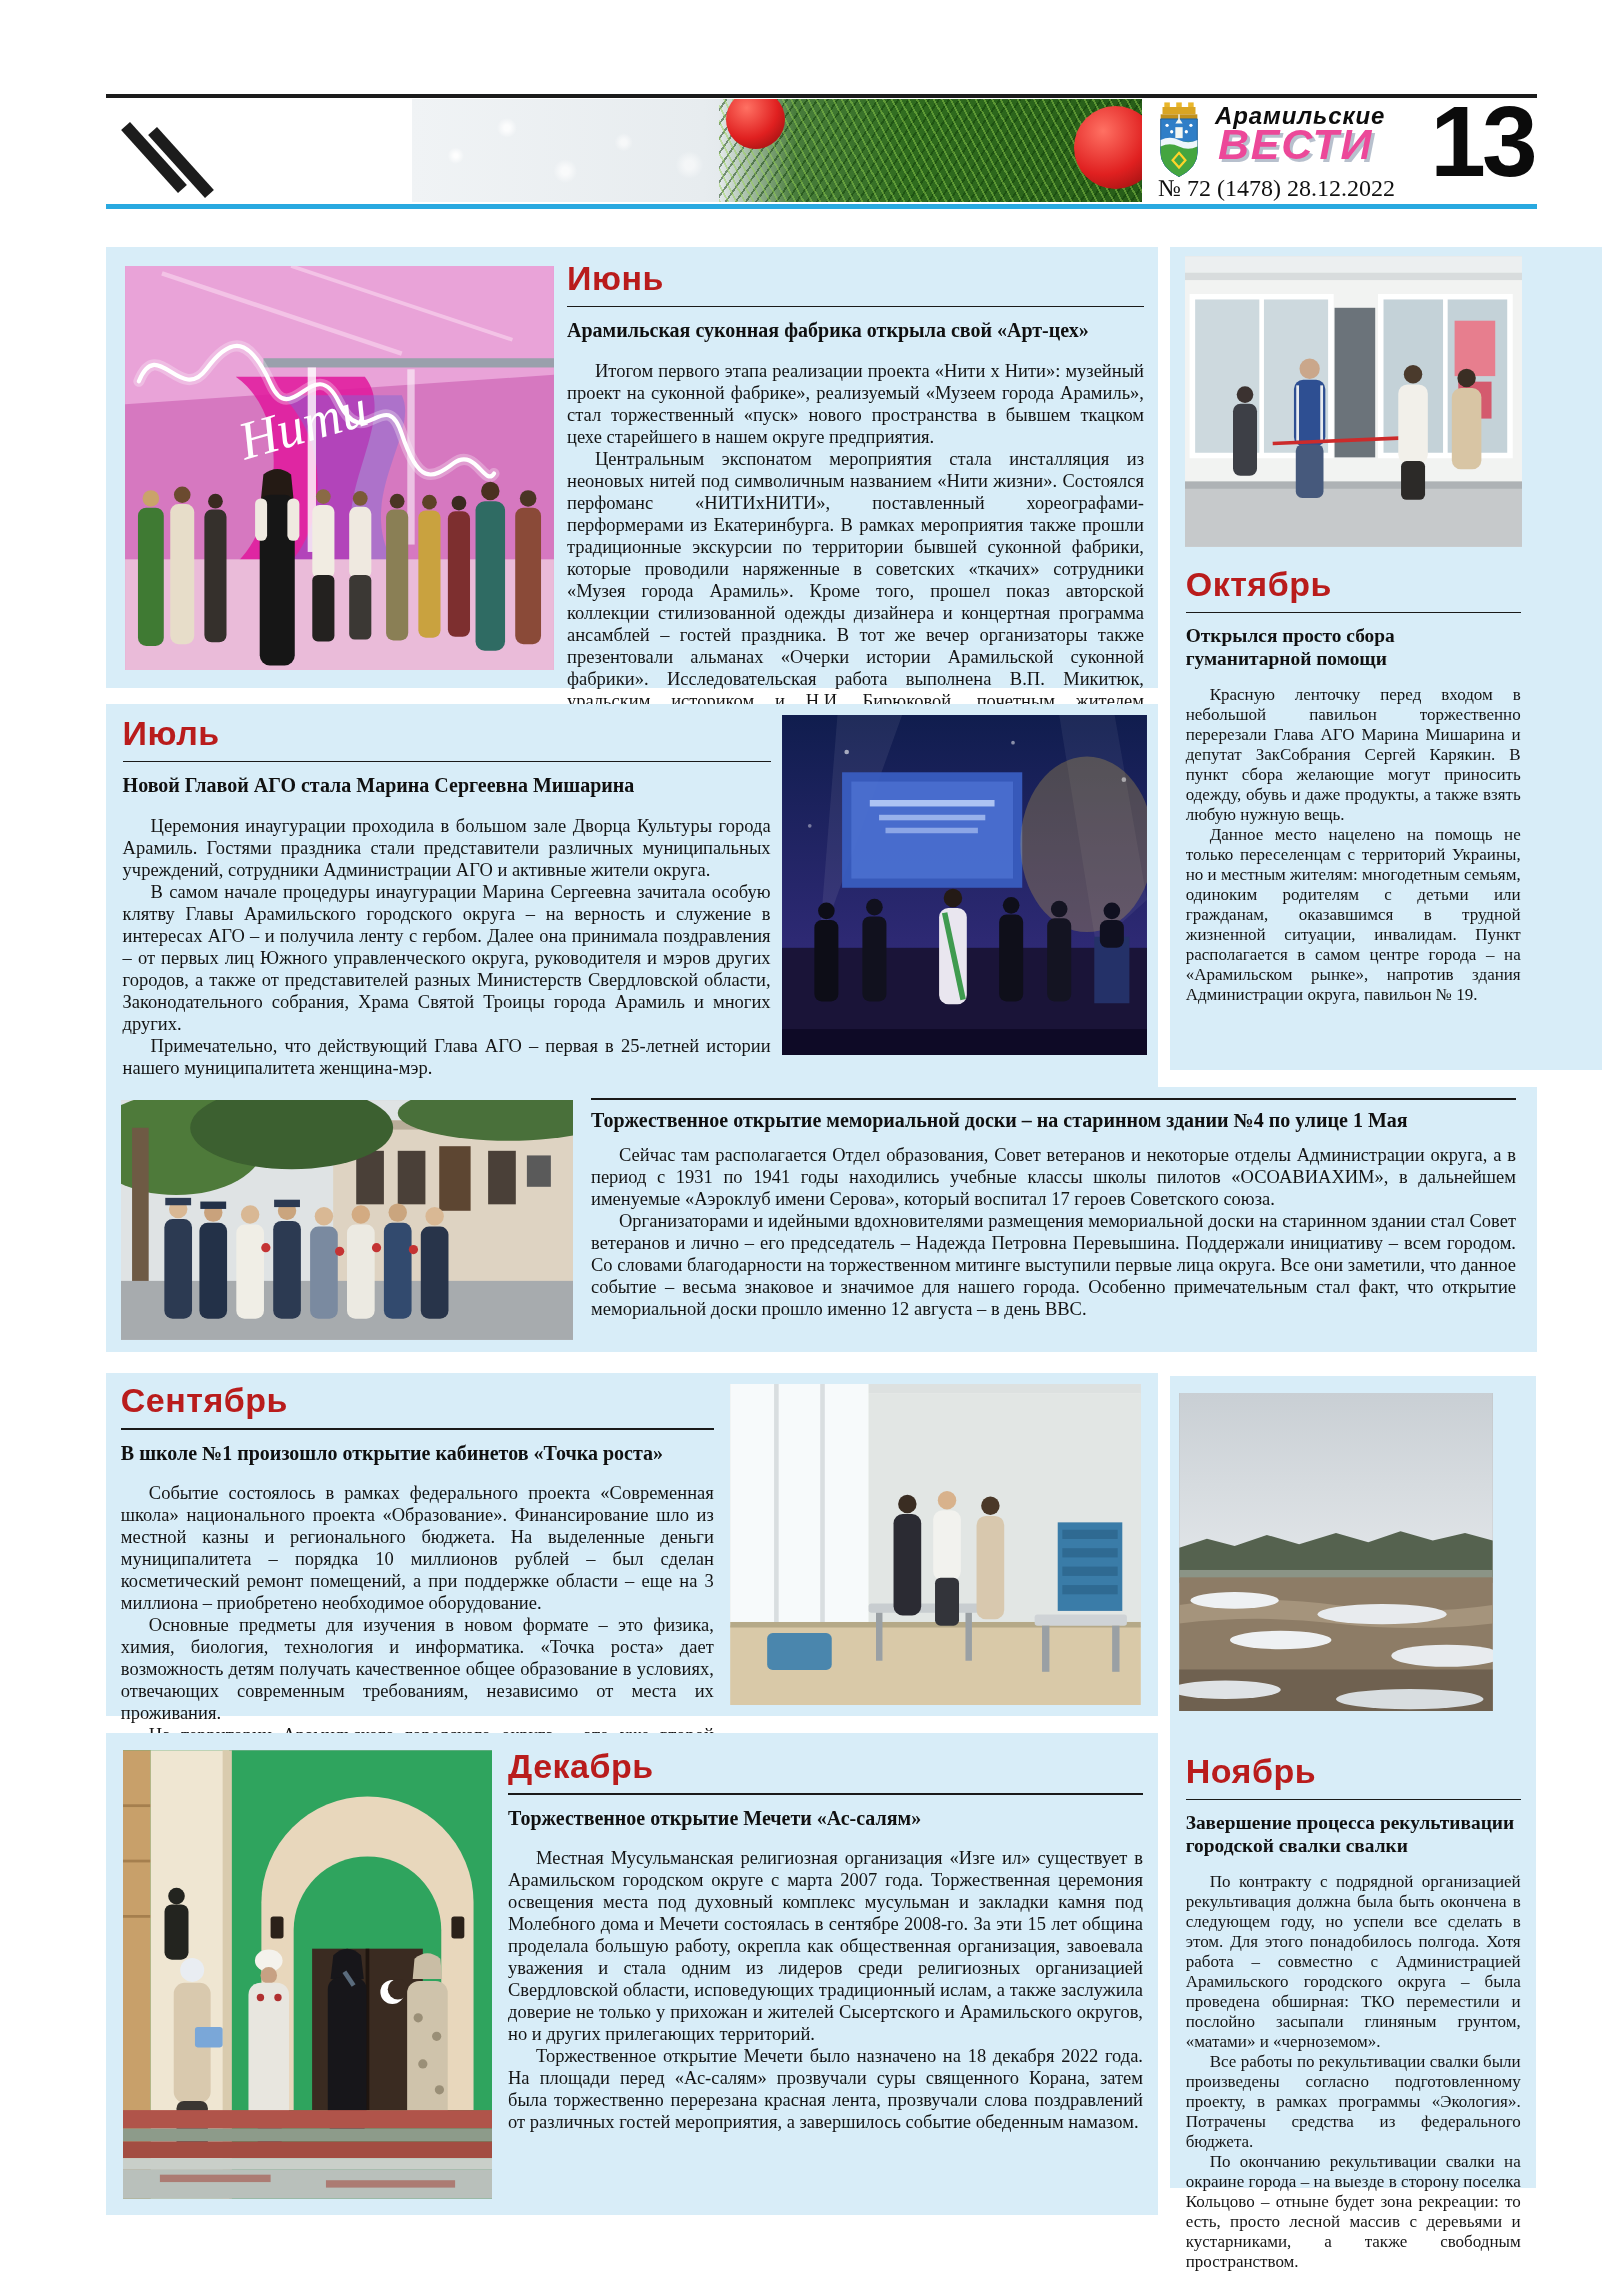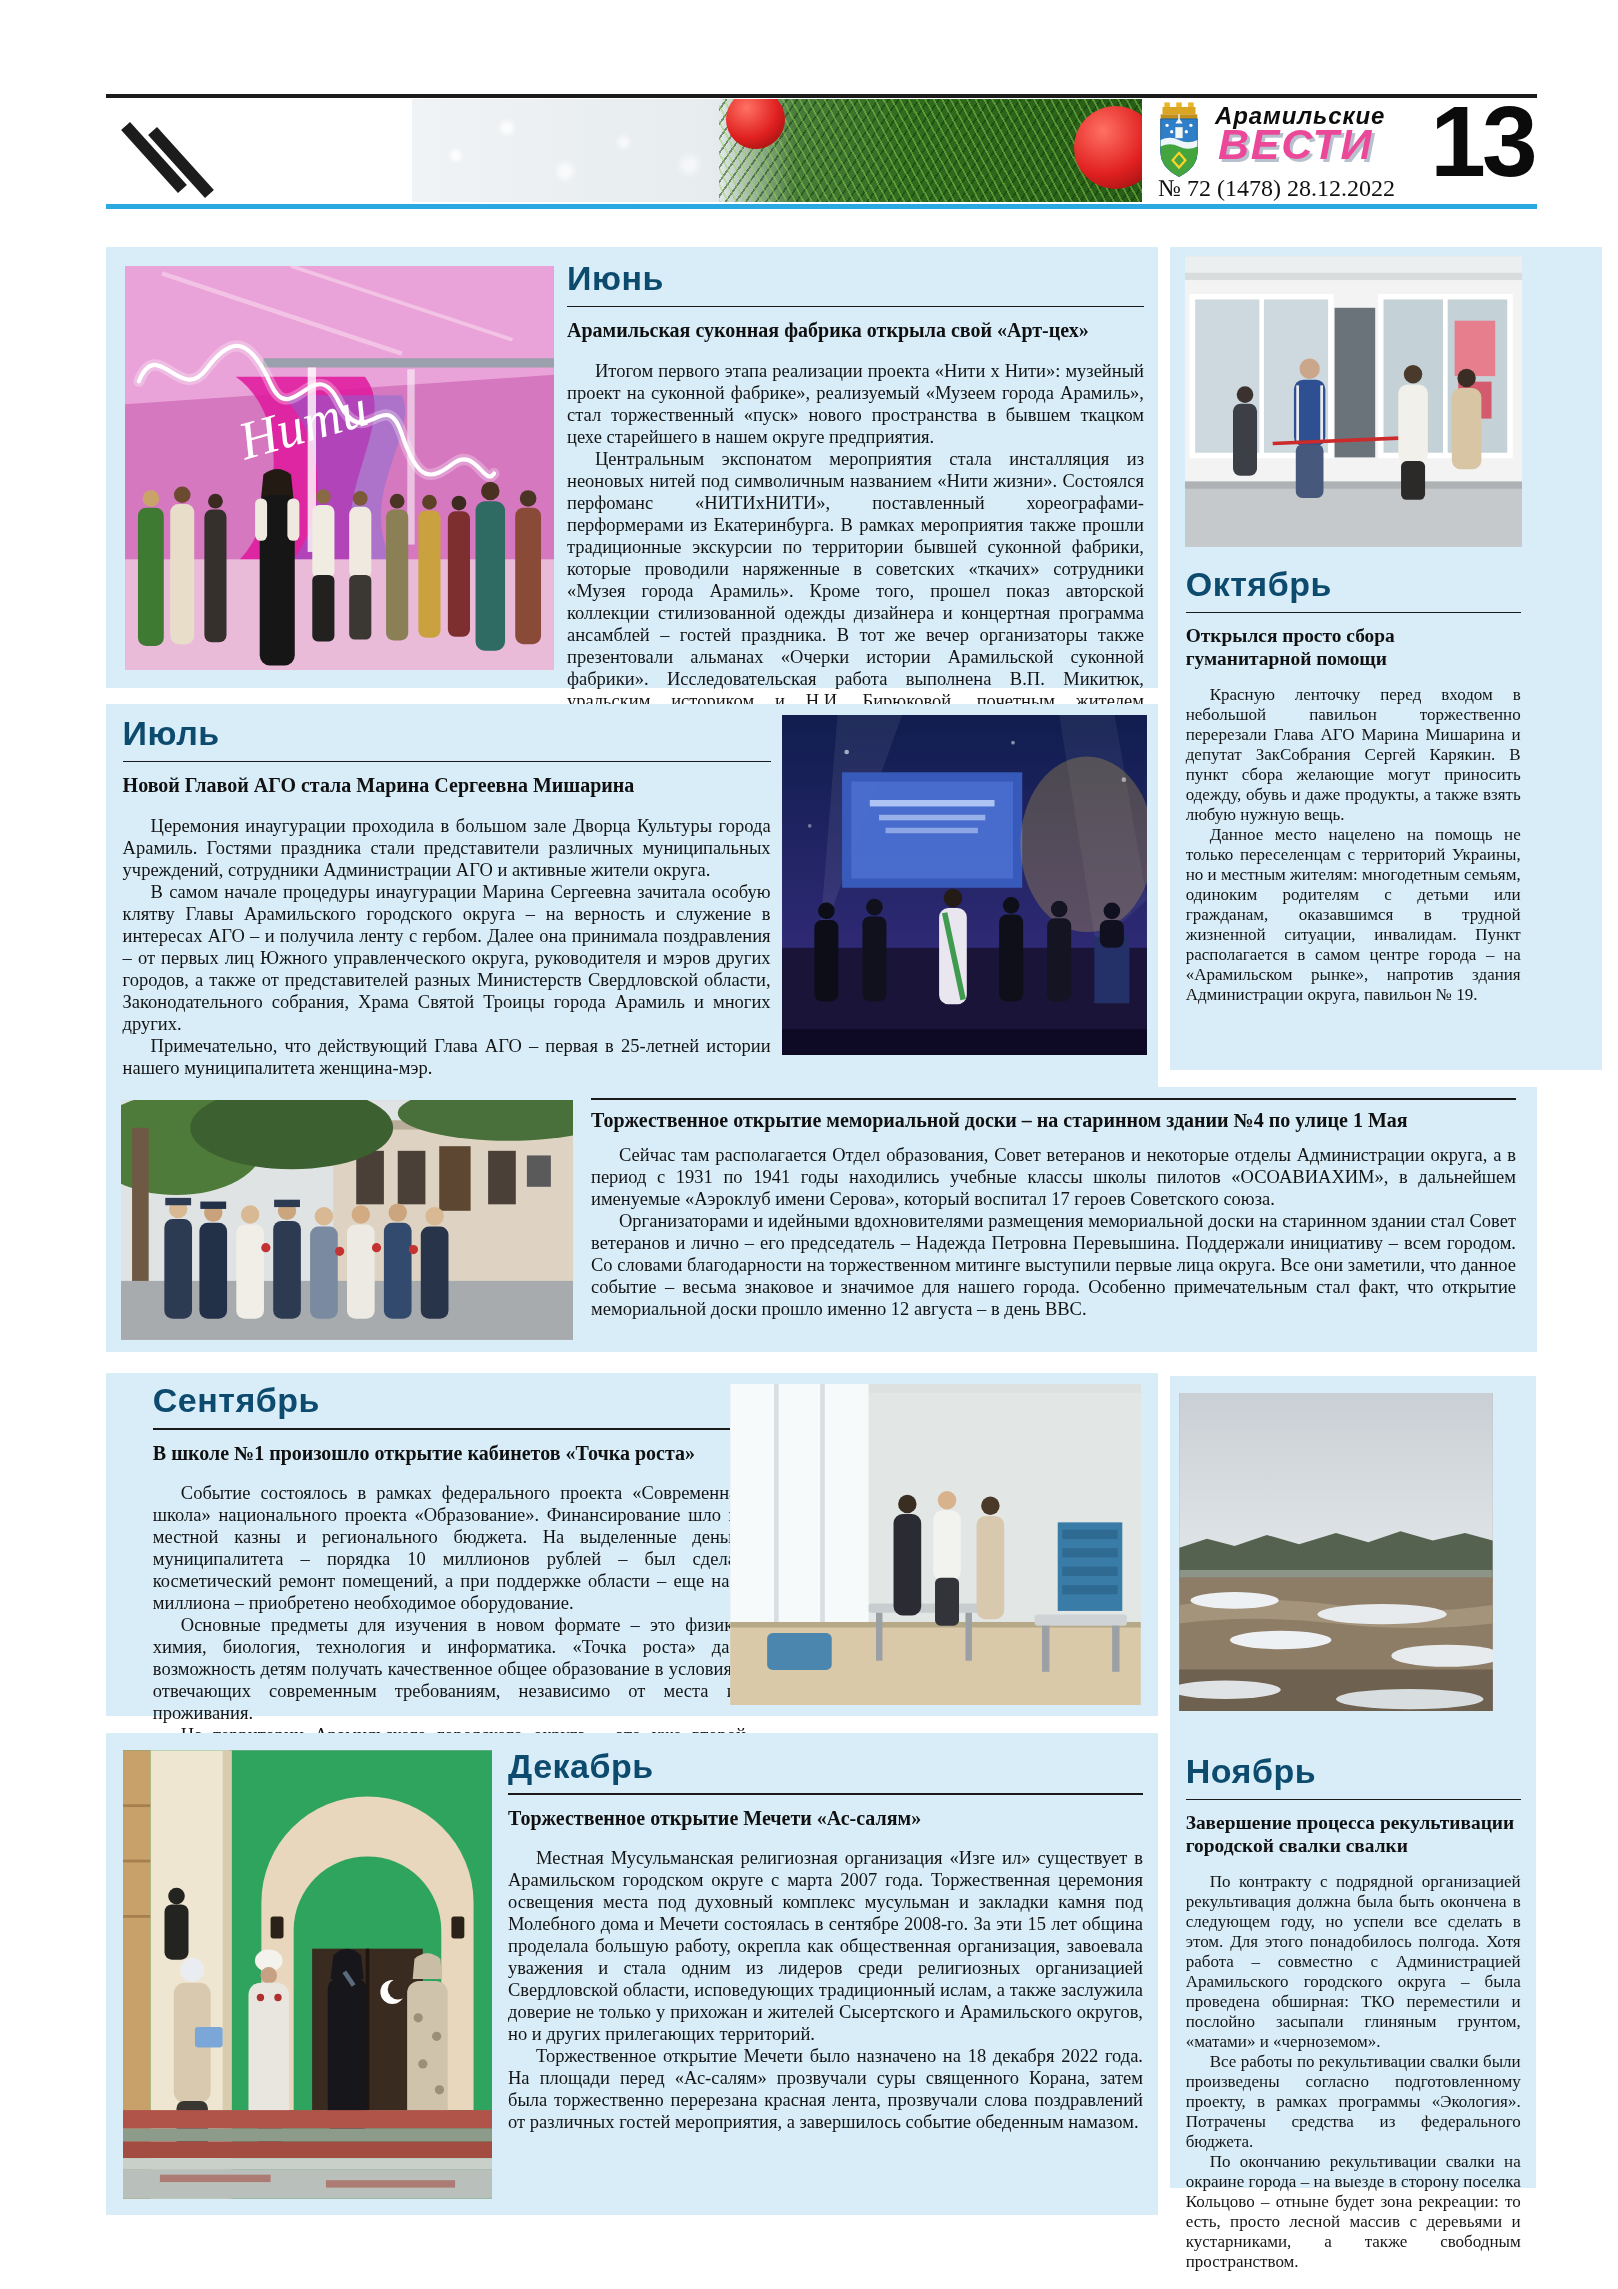--- a/index.html
+++ b/index.html
@@ -38,21 +38,21 @@
      color:#ec4899;letter-spacing:1.8px;text-shadow:2.8px 2.8px 0 rgba(15,45,90,.30);}
   .issue-line{left:1158px;top:175px;font:24px "Liberation Serif",serif;color:#111;}
   .page-num{left:1377px;top:89px;width:157px;text-align:right;
      font:bold 100px/1.05 "Liberation Sans",sans-serif;color:#0b0b0b;letter-spacing:-3.7px;}
 
   
   .block{position:absolute;background:#d8edf8;}
   .photo{position:absolute;overflow:hidden;background:#bbb;}
   .photo svg{display:block;}
   .textcol{position:absolute;}
-  .month{font:bold 34px/1.1 "Liberation Sans",sans-serif;color:#0c4a6e;letter-spacing:0.5px;}
+  .month{font:bold 34px/1.1 "Liberation Sans",sans-serif;color:#b91c1c;letter-spacing:0.5px;}
   .mrule{height:1.8px;background:#1a1a1a;margin:8.3px 0 12px;}
   .hl{font:bold 20px/1.18 "Liberation Serif",serif;color:#101010;margin:1.8px 0 16.6px;}
   .bd p{font:18.5px/22px "Liberation Serif",serif;text-align:justify;text-indent:28px;
         margin:0;color:#141414;}
   .narrow .hl{font-size:19.4px;margin-bottom:14px;}
   .narrow .bd p{font-size:17px;line-height:20px;text-indent:24px;}
 
   #block-june{left:106px;top:247px;width:1052px;height:441px;}
   #photo-june{left:18.5px;top:18.5px;width:429px;height:404px;}
   #text-june{left:461px;top:13px;width:577px;}
@@ -65,21 +65,21 @@
   #text-july{left:16.6px;top:11px;width:648px;}
   #photo-july{left:676px;top:11px;width:365px;height:340px;}
 
   #block-august{left:106px;top:1087px;width:1431px;height:265px;}
   #photo-august{left:14.8px;top:13px;width:452px;height:240px;}
   #text-august{left:485px;top:4.6px;width:925px;}
   #text-august .mrule{margin:6.5px 0 9.2px;}
   #text-august .hl{margin-bottom:11px;}
 
   #block-september{left:106px;top:1373px;width:1052px;height:343px;}
-  #text-september{left:14.8px;top:9.2px;width:593px;margin-left:32px;}
+  #text-september{left:14.8px;top:9.2px;width:593px;}
   #photo-september{left:624px;top:11px;width:411px;height:321px;}
 
   #block-november{left:1170px;top:1376px;width:366px;height:812px;}
   #photo-november{left:9.2px;top:16.6px;width:314px;height:318px;}
   #text-november{left:15.7px;top:353px;width:335px;margin-top:24px;}
 
   #block-december{left:106px;top:1733px;width:1052px;height:482px;}
   #photo-december{left:16.6px;top:16.6px;width:369px;height:449px;}
   #text-december{left:402px;top:14.8px;width:635px;}
 </style>

